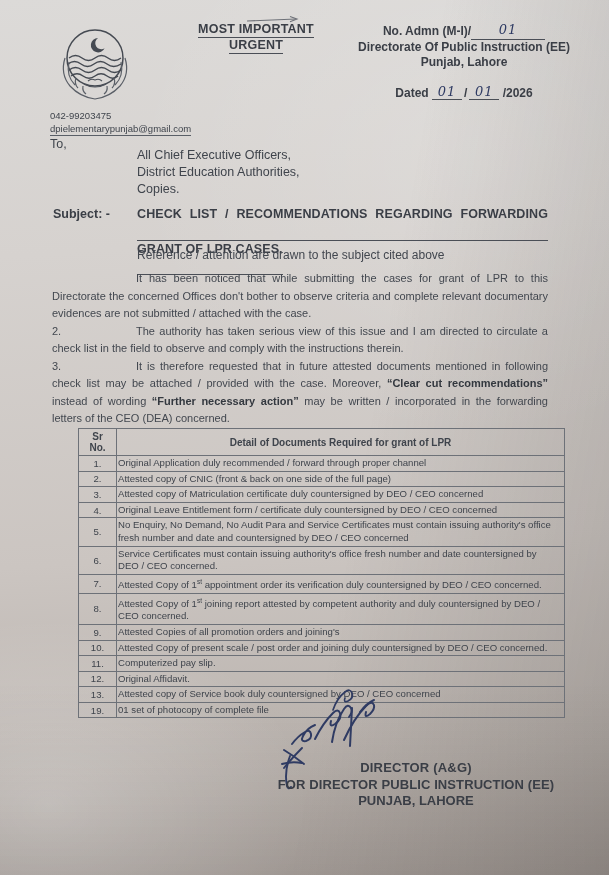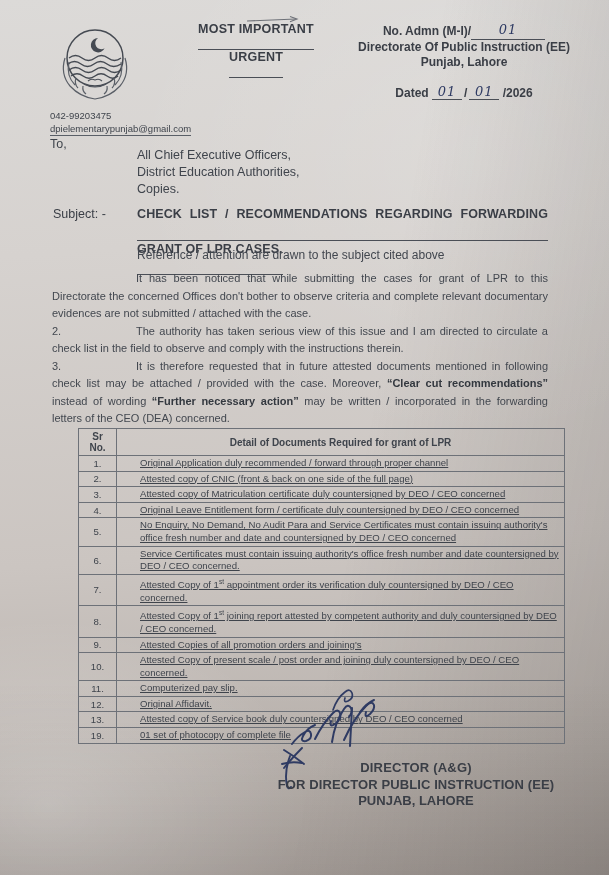--- a/index.html
+++ b/index.html
@@ -67,21 +67,21 @@
     text-align: center;
     font-weight: bold;
     font-size: 12.5px;
     letter-spacing: 0.2px;
     line-height: 15px;
     color: #3a3e46;
   }
   #urgent-block span {
     display: inline-block;
     border-bottom: 1.3px solid #4a4e56;
-    padding-bottom: 12px;
+    padding-bottom: 0px;
   }
   #office-block {
     position: absolute;
     left: 330px; top: 22px;
     width: 268px;
     text-align: center;
     font-weight: bold;
     font-size: 12px;
     line-height: 15.5px;
     color: #3a3e46;
@@ -144,21 +144,21 @@
     font-size: 12.5px;
     line-height: 17px;
     color: #3f444c;
   }
 
   
   #subject-label {
     position: absolute;
     left: 53px; top: 207px;
     font-size: 12.5px;
-    font-weight: normal;
+    font-weight: bold;
     color: #3a3e46;
   }
   #subject-text {
     position: absolute;
     left: 137px; top: 206px;
     width: 411px;
     font-size: 12.5px;
     font-weight: bold;
     line-height: 17.5px;
     text-align: justify;
@@ -224,22 +224,21 @@
     font-size: 10px;
     padding: 2px 4px;
   }
   #doc-table col.c-sr { width: 38px; }
   #doc-table td.sr {
     text-align: center;
     font-size: 9.6px;
   }
   #doc-table td.detail {
     line-height: 12.6px;
-    padding-left: 23px;
-    text-decoration: underline;
+    padding-left: 1px;
   }
   #doc-table sup { font-size: 6.5px; }
 
   
   #sign-block {
     position: absolute;
     left: 256px; top: 736px;
     width: 320px;
     text-align: center;
     font-size: 13px;

